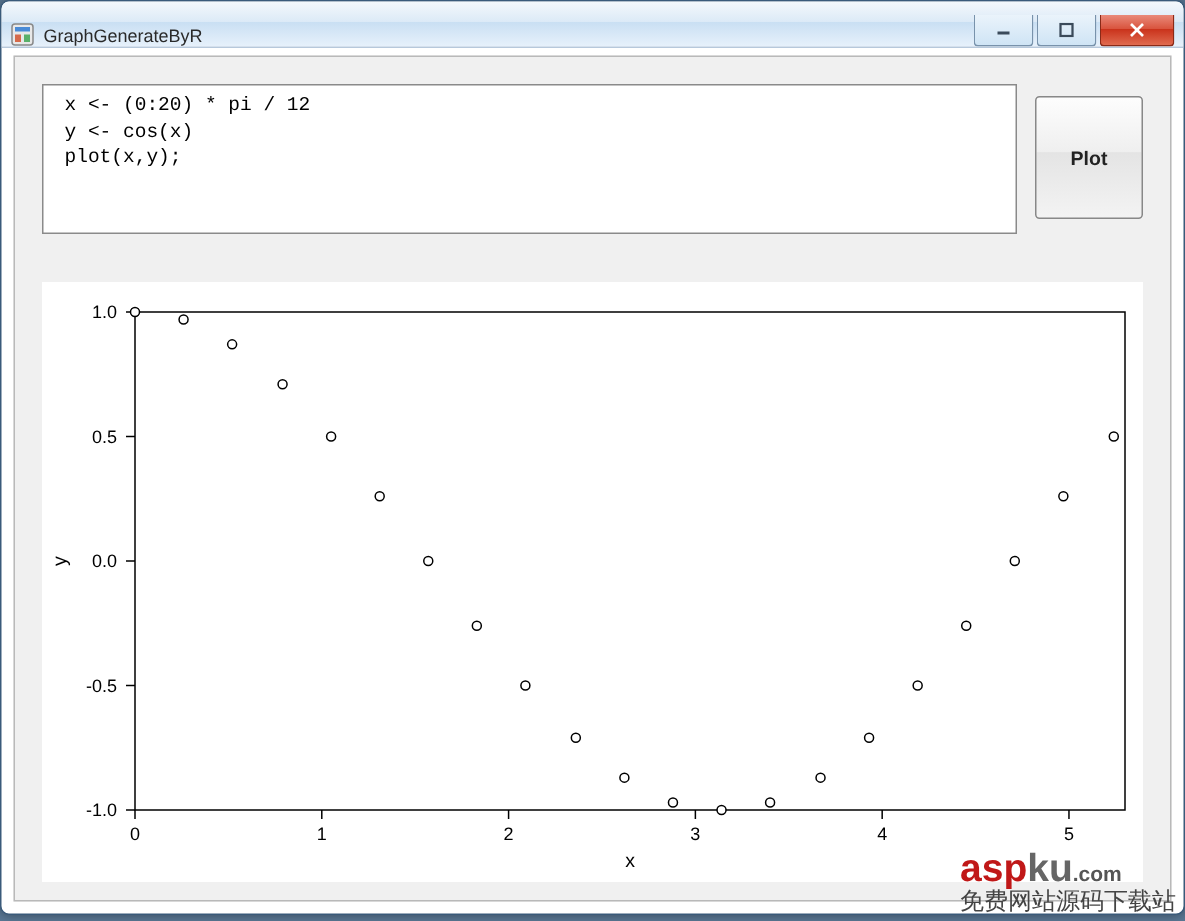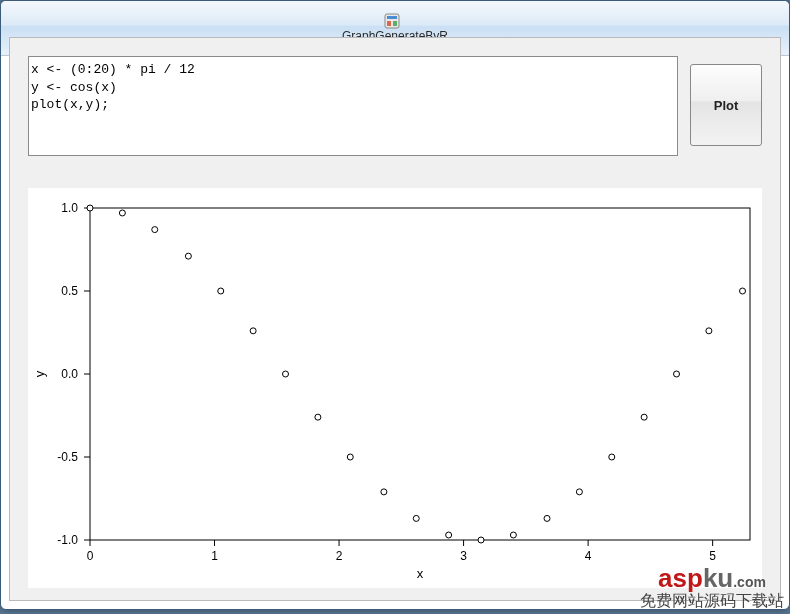--- a/index.html
+++ b/index.html
@@ -22,23 +22,22 @@
     border-radius: 6px;
     box-shadow: 0 0 8px rgba(0,0,0,.4);
     overflow: hidden;
     box-sizing: border-box;
   }
   .titlebar {
     height: 30px;
     background: linear-gradient(to bottom, #f4f8fc 0%, #dceaf7 45%, #c9dff3 46%, #e7f1fb 100%);
     border-bottom: 1px solid #b7c8db;
     display: flex;
-    align-items: center;
-    padding: 12px 6px;
-    flex-direction: column;
+    align-items: flex-end;
+    padding: 0 6px;
   }
   .app-icon {
     width: 16px; height: 16px;
     margin-right: 6px;
   }
   .title-text {
     flex: 1;
     color: #2a2a2a;
     font-size: 12px;
   }
@@ -75,21 +74,21 @@
     position: absolute;
     left: 18px; top: 18px; right: 18px;
     height: 100px;
     display: flex;
     gap: 12px;
   }
   .code-box {
     flex: 1;
     border: 1px solid #8a8a8a;
     background: #fff;
-    padding: 4px 2px;
+    padding: 4px 14px;
     font-family: Consolas, "Courier New", monospace;
     font-size: 13px;
     white-space: pre;
     line-height: 1.35;
     overflow: hidden;
     resize: none;
     box-sizing: border-box;
   }
   .plot-btn {
     width: 72px;
@@ -127,21 +126,21 @@
     stroke: #000;
     stroke-width: 1;
   }
   .watermark {
     position: absolute;
     right: 6px;
     bottom: 2px;
     font-family: Arial, sans-serif;
     color: #333;
     pointer-events: none;
-    text-align: center;
+    text-align: left;
   }
   .watermark .brand {
     font-size: 26px;
     font-weight: bold;
     line-height: 1;
   }
   .watermark .brand .red { color: #c01818; }
   .watermark .brand .gray { color: #666; }
   .watermark .brand .tld { color: #555; font-size: 14px; vertical-align: baseline; }
   .watermark .sub { font-size: 16px; color: #444; }

